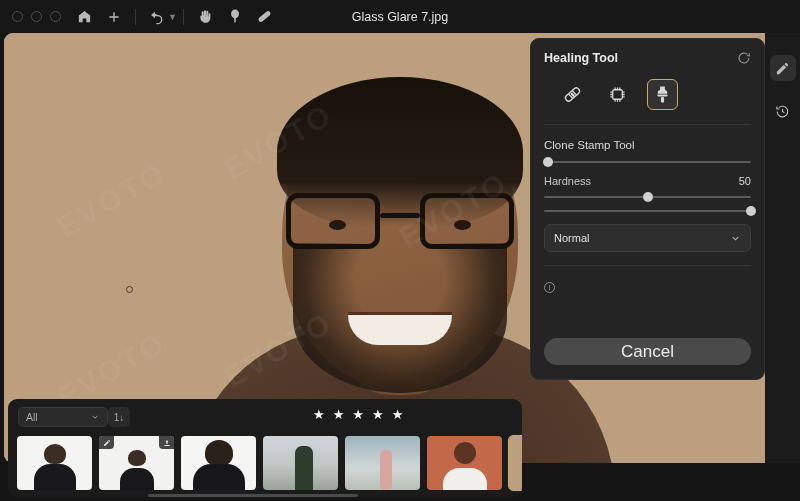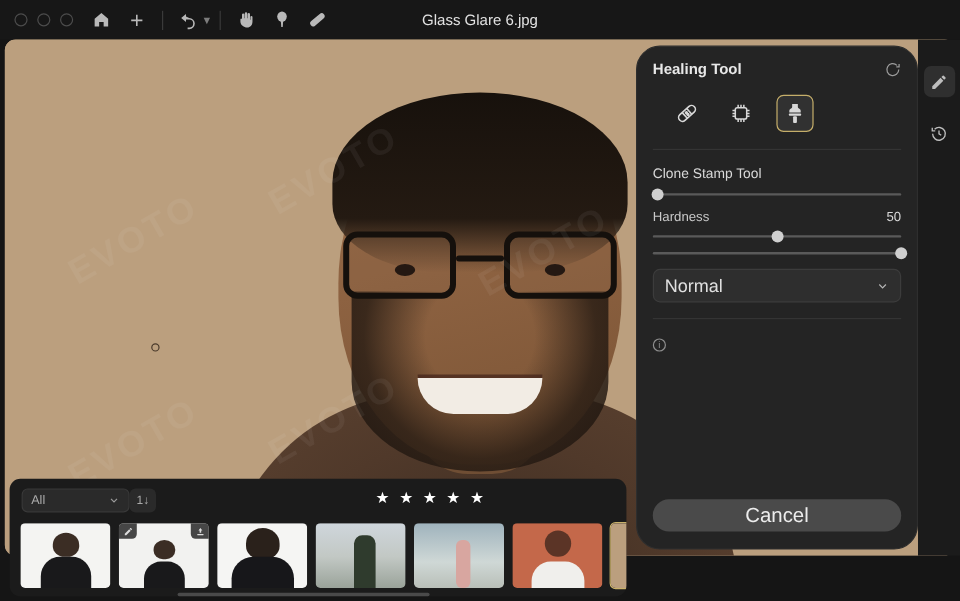--- a/index.html
+++ b/index.html
@@ -153,23 +153,23 @@
   }
   .brush-cursor {
     position: absolute; left: 122px; top: 253px;
     width: 7px; height: 7px;
     border: 1.4px solid #4a3a2b; border-radius: 50%;
   }
 
   
   .panel {
     position: absolute; right: 35px; top: 38px;
-    width: 235px; height: 420px;
+    width: 235px; height: 342px;
     background: #242424;
-    border-radius: 20px;
+    border-radius: 9px;
     display: flex; flex-direction: column;
     border: 1px solid #2e2e2e;
   }
   .panel-head {
     display: flex; align-items: center; justify-content: space-between;
     padding: 12px 13px 10px 13px;
   }
   .panel-title { color: #e8e8e8; font-size: 12.5px; font-weight: 600; }
   .reset-icon { color: #9b9b9b; display: flex; }
   .tool-row {
@@ -199,21 +199,21 @@
   }
   .knob {
     position: absolute; top: 50%; width: 10px; height: 10px;
     background: #cfcfcf; border-radius: 50%; transform: translate(-50%,-50%);
   }
   .mode-label { color: #c9c9c9; font-size: 11px; padding: 4px 13px 7px 13px; }
   .select {
     margin: 0 13px; height: 28px; border-radius: 6px;
     background: #2e2e2e; border: 1px solid #3c3c3c;
     display: flex; align-items: center; justify-content: space-between;
-    padding: 0 9px; color: #e0e0e0; font-size: 15px;
+    padding: 0 9px; color: #e0e0e0; font-size: 11px;
   }
   .note {
     display: flex; gap: 6px; padding: 15px 14px 0 13px;
     color: #8e8e8e; font-size: 10.5px; line-height: 1.45;
   }
   .note .i {
     flex: 0 0 auto; width: 11px; height: 11px; margin-top: 1px;
     border: 1px solid #8e8e8e; border-radius: 50%;
     font-size: 8px; line-height: 9px; text-align: center;
   }
@@ -352,21 +352,21 @@
           <ellipse cx="12" cy="8" rx="6" ry="6.5"></ellipse>
           <path d="M10.5 13h3l-.6 8h-1.8z"></path>
         </svg>
     </div>
     <div class="tbtn">
       <svg width="17" height="17" viewBox="0 0 24 24" fill="currentColor" transform="rotate(-40)">
           <rect x="2" y="8.5" width="20" height="7" rx="3.5"></rect>
         </svg>
     </div>
 
-    <div class="title">Glass Glare 6.jpg</div>
+    <div class="title">Glass Glare 7.jpg</div>
 
   </div>
 
   <div class="canvas">
     <div class="photo">
       <div class="figure">
         <div class="shoulders"></div>
         <div class="neck"></div>
         <div class="head"></div>
         <div class="hair"></div>

